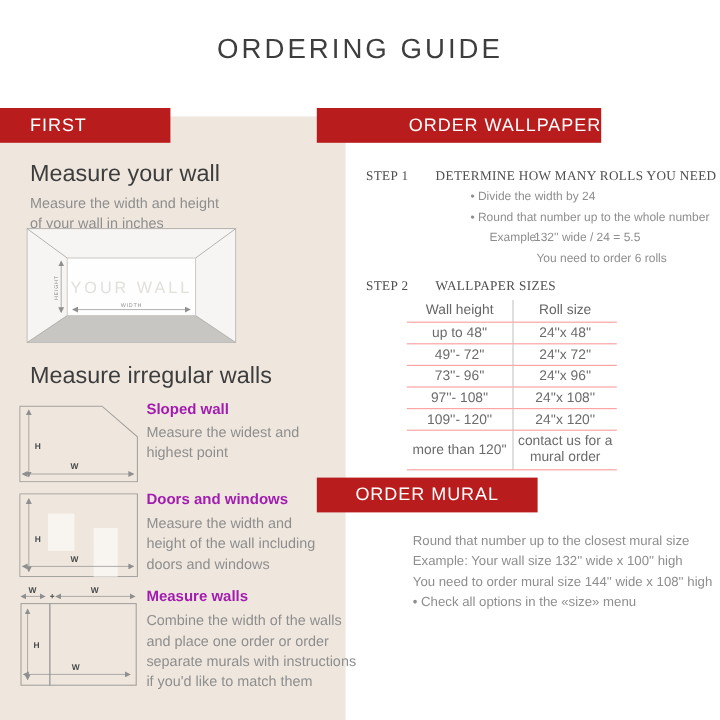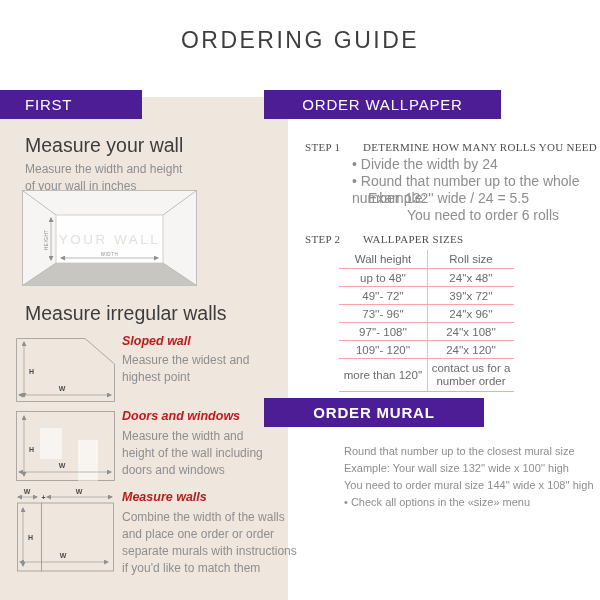--- a/index.html
+++ b/index.html
@@ -12,49 +12,49 @@
   .abs{position:absolute;}
 
   .page-title{
     top:27px;left:0;width:600px;text-align:center;
     font-size:23px;letter-spacing:2.5px;color:#3e3e3e;font-weight:400;
   }
 
   .beige-panel{left:0;top:97px;width:288px;height:503px;background:#efe7de;}
 
   .dark-box{
-    background:#4c1d95;color:#ffffff;font-size:15px;letter-spacing:0.8px;
+    background:#b91c1c;color:#ffffff;font-size:15px;letter-spacing:0.8px;
     display:flex;align-items:center;height:29px;
   }
   .first-box{left:0;top:90px;width:142px;padding-left:25px;box-sizing:border-box;}
-  .ow-box{left:264px;top:90px;width:237px;justify-content:center;}
-  .om-box{left:264px;top:398px;width:220px;justify-content:center;font-weight:bold;}
+  .ow-box{left:264px;top:90px;width:237px;justify-content:flex-end;}
+  .om-box{left:264px;top:398px;width:184px;justify-content:center;}
 
   .h2{font-size:19.5px;color:#3d3d3d;font-weight:400;}
   .mw-heading{left:25px;top:134px;}
   .ir-heading{left:25px;top:302px;}
 
   .body-gray{color:#8e8e8e;font-size:12px;line-height:17px;white-space:pre-line;}
   .mw-sub{left:25px;top:161px;width:200px;}
 
-  .sub-title{font-size:12.5px;font-weight:700;color:#b91c1c;font-style:italic;}
+  .sub-title{font-size:12.5px;font-weight:700;color:#a21caf;}
   .sloped-title{left:122px;top:334px;}
   .sloped-text{left:122px;top:352px;width:170px;}
   .doors-title{left:122px;top:409px;}
   .doors-text{left:122px;top:428px;width:180px;}
   .multi-title{left:122px;top:490px;}
   .multi-text{left:122px;top:509px;width:185px;}
 
   .step-label{font-size:11px;color:#4f4f4f;letter-spacing:0.3px;font-weight:400;font-family:Liberation Serif, serif;}
   .step1-label{left:305px;top:141px;}
   .step1-title{left:363px;top:141px;}
   .step2-label{left:305px;top:233px;}
   .step2-title{left:363px;top:233px;}
 
-  .rc-gray{color:#8e8e8e;font-size:14px;line-height:17px;}
+  .rc-gray{color:#8e8e8e;font-size:10px;line-height:17px;margin-left:40px;}
   .bullets{left:352px;top:156px;}
   .example-label{left:368px;top:190px;}
   .example-value{left:405px;top:190px;}
   .example-result{left:407px;top:207px;}
 
   table.size-table{
     position:absolute;left:339px;top:250px;
     border-collapse:collapse;table-layout:fixed;
   }
   .size-table th,.size-table td{
@@ -199,37 +199,37 @@
       <th>Roll size</th>
     </tr>
   </thead>
   <tbody>
     <tr>
       <td>up to 48''</td>
       <td>24''x 48''</td>
     </tr>
     <tr>
       <td>49''- 72''</td>
-      <td>39''x 72''</td>
+      <td>24''x 72''</td>
     </tr>
     <tr>
       <td>73''- 96''</td>
       <td>24''x 96''</td>
     </tr>
     <tr>
       <td>97''- 108''</td>
       <td>24''x 108''</td>
     </tr>
     <tr>
       <td>109''- 120''</td>
       <td>24''x 120''</td>
     </tr>
     <tr class="tall">
       <td>more than 120''</td>
-      <td>contact us for a number order</td>
+      <td>contact us for a mural order</td>
     </tr>
   </tbody>
 </table>
 
 <div class="abs dark-box om-box">
   <span>ORDER MURAL</span>
 </div>
 
 <div class="abs mural-lines">
   <div class="ml">Round that number up to the closest mural size</div>

